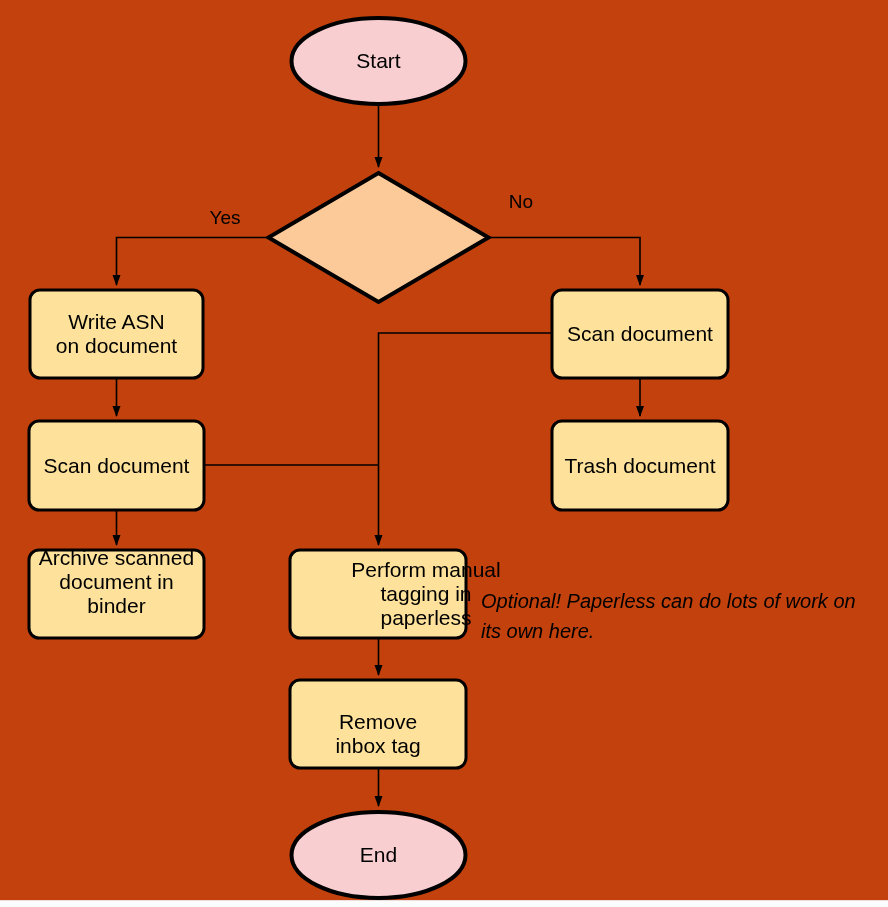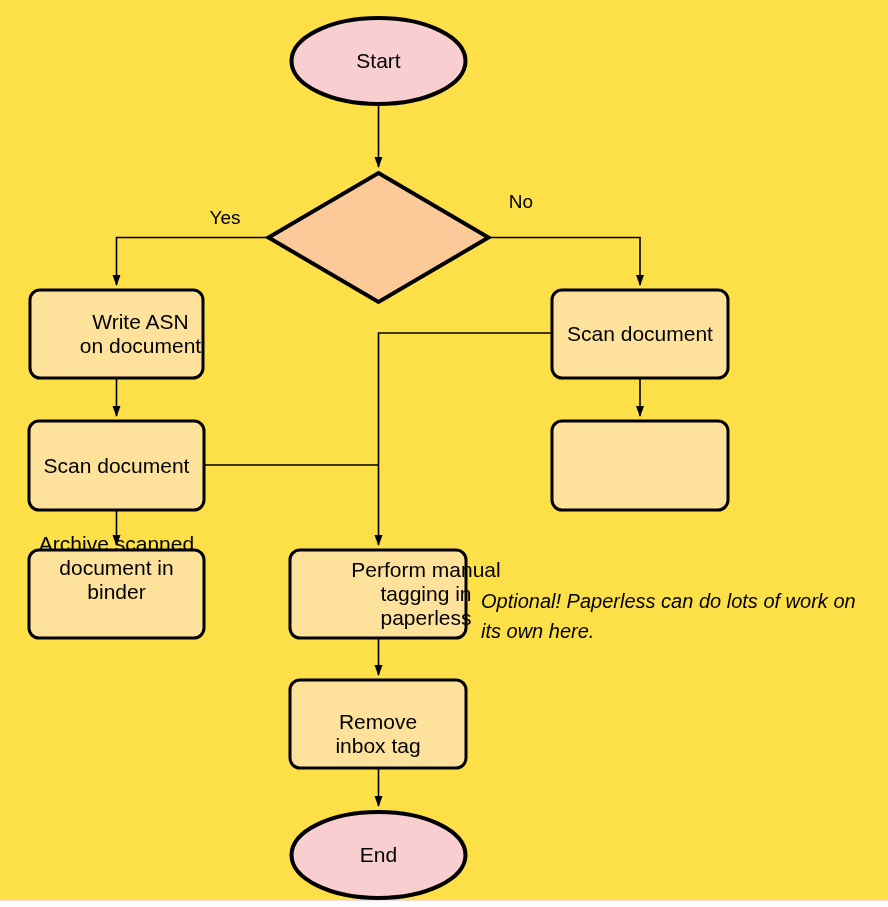--- a/index.html
+++ b/index.html
@@ -1,20 +1,20 @@
 <!DOCTYPE html>
 <html><head>
 <meta charset="utf-8">
 <style>
   html, body { margin: 0; padding: 0; background: #ffffff; }
   .stage {
     position: relative;
     width: 888px;
     height: 907px;
-    background: #fde047;
+    background: #c2410c;
     overflow: hidden;
     font-family: "Liberation Sans", "DejaVu Sans", sans-serif;
     color: #000;
   }
   .stage svg { position: absolute; left: 0; top: 0; }
   .node-label {
     position: absolute;
     display: flex;
     align-items: center;
     justify-content: center;
@@ -81,27 +81,28 @@
     <rect class="shape" x="29" y="421" width="175" height="89" rx="10" stroke-width="3" fill="#FEE29B"></rect>
     <rect class="shape" x="29" y="550" width="175" height="88" rx="10" stroke-width="3" fill="#FEE29B"></rect>
     <rect class="shape" x="552" y="290" width="176" height="88" rx="10" stroke-width="3" fill="#FEE29B"></rect>
     <rect class="shape" x="552" y="421" width="176" height="89" rx="10" stroke-width="3" fill="#FEE29B"></rect>
     <rect class="shape" x="290" y="550" width="176" height="88" rx="10" stroke-width="3" fill="#FEE29B"></rect>
     <rect class="shape" x="290" y="680" width="176" height="88" rx="10" stroke-width="3" fill="#FEE29B"></rect>
     <ellipse class="shape" cx="378.5" cy="855" rx="87" ry="43" stroke-width="4" fill="#F8CED1"></ellipse>
   </svg>
 
   <div class="node-label" style="left:290px; top:17px;  width:177px; height:88px;">Start</div>
-  <div class="node-label" style="left:30px;  top:290px; width:173px; height:88px;padding-left:24px;">Write ASN
+  <div class="node-label" style="left:30px;  top:290px; width:173px; height:88px;">Write ASN
 on document</div>
   <div class="node-label" style="left:29px;  top:421px; width:175px; height:89px;">Scan document</div>
-  <div class="node-label" style="left:29px;  top:524px; width:175px; height:88px;">Archive scanned
+  <div class="node-label" style="left:29px;  top:538px; width:175px; height:88px;">Archive scanned
 document in
 binder</div>
   <div class="node-label" style="left:552px; top:290px; width:176px; height:88px;">Scan document</div>
+  <div class="node-label" style="left:552px; top:421px; width:176px; height:89px;">Trash document</div>
   <div class="node-label" style="left:290px; top:550px; width:176px; height:88px;margin-left:48px;">Perform manual
 tagging in
 paperless</div>
   <div class="node-label" style="left:290px; top:680px; width:176px; height:108px;">Remove
 inbox tag</div>
   <div class="node-label" style="left:290px; top:811px; width:177px; height:88px;">End</div>
 
   <div class="edge-label" style="left:195px; top:206px; width:60px; height:24px;text-align:right;">Yes</div>
   <div class="edge-label" style="left:491px; top:190px; width:60px; height:24px;">No</div>
 

